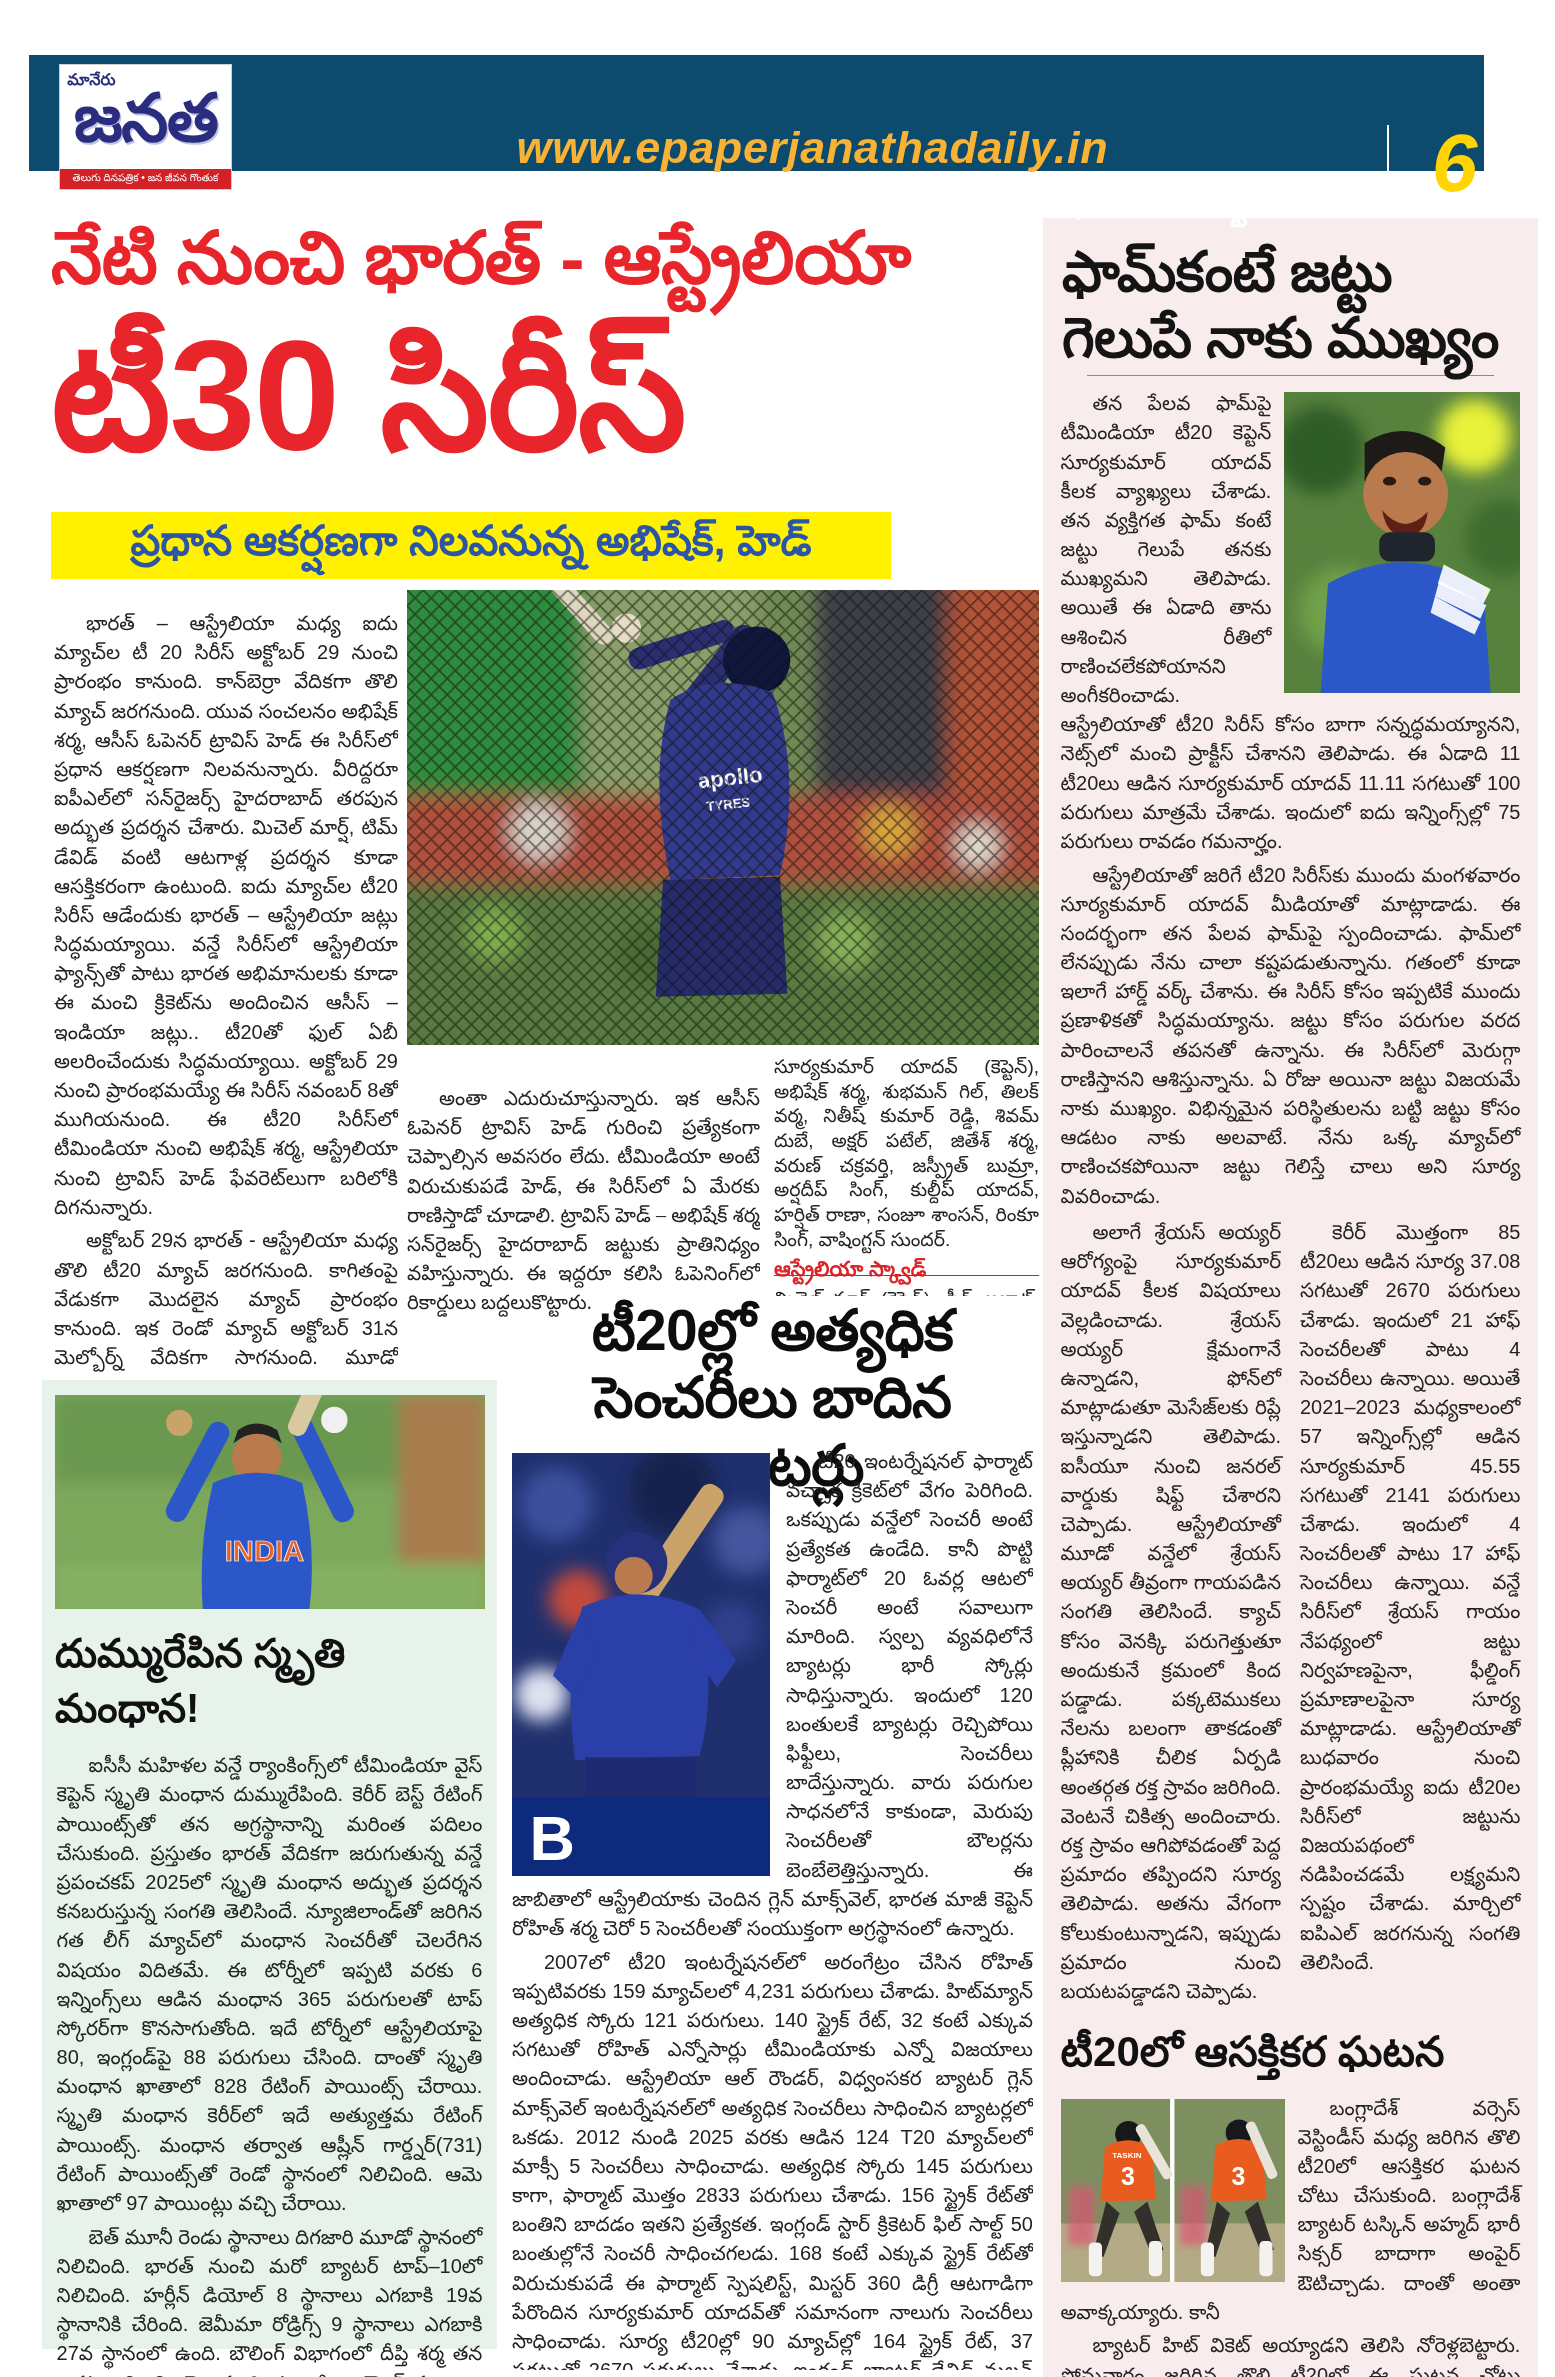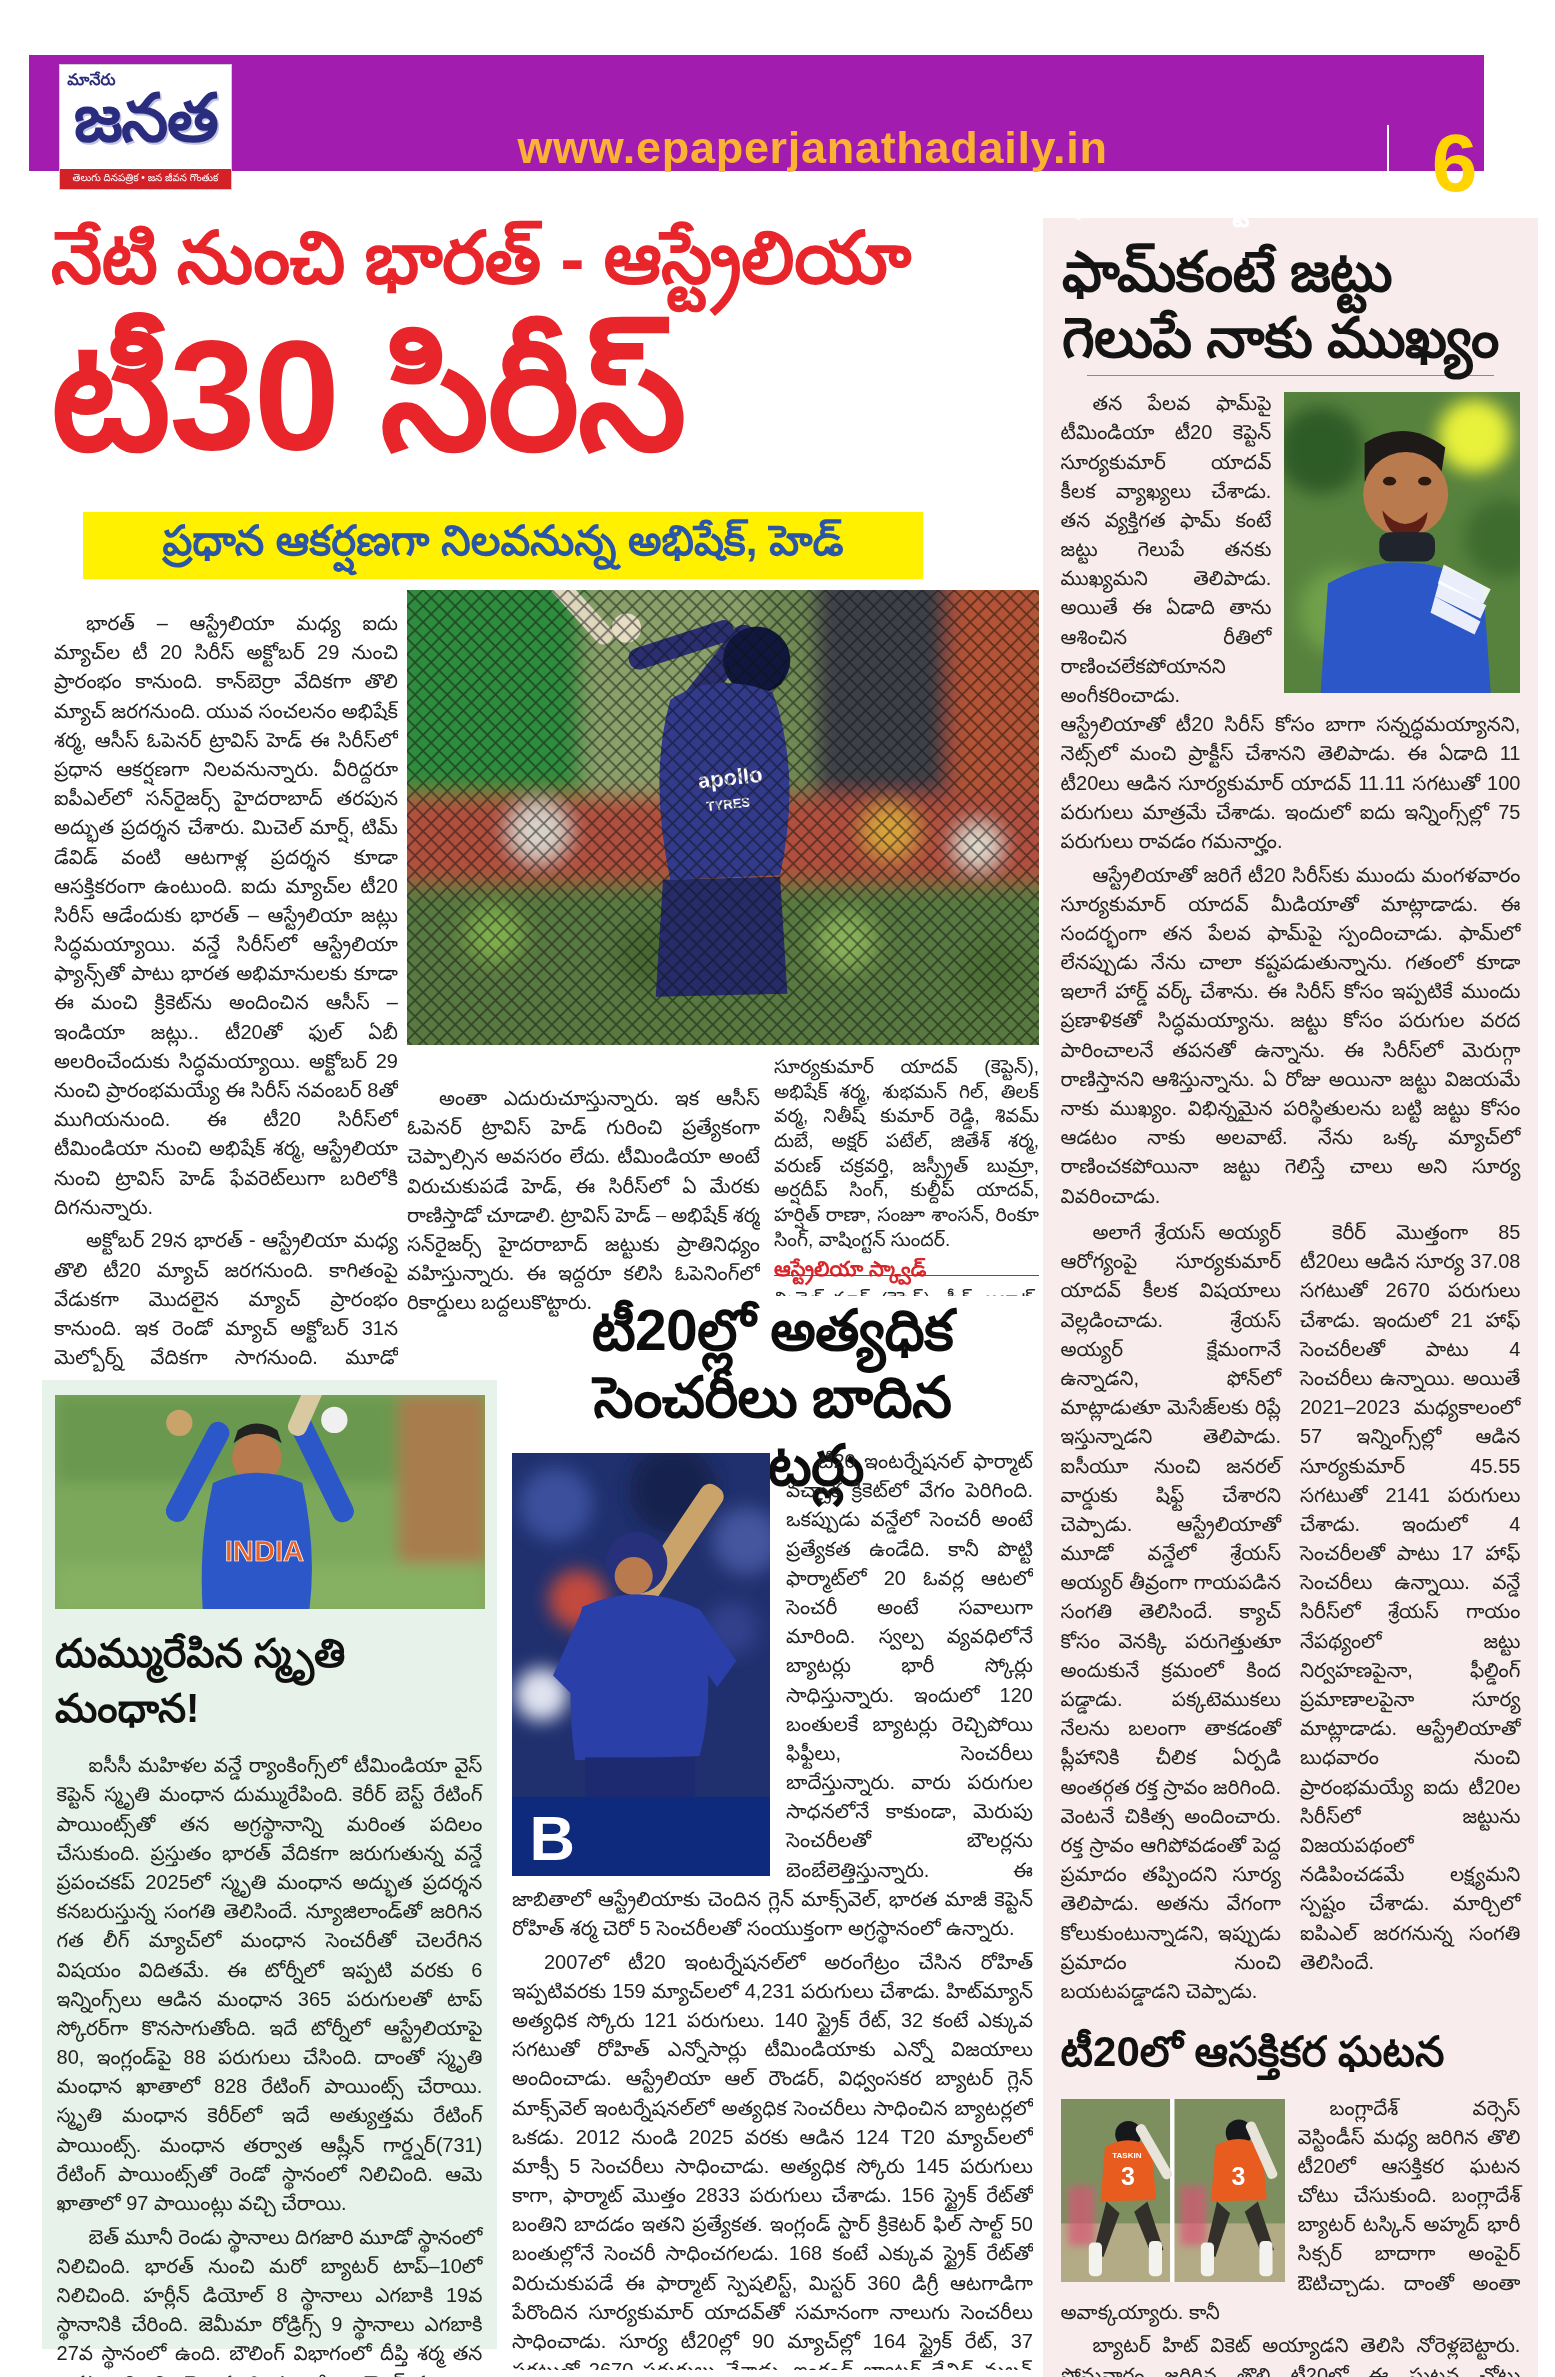--- a/index.html
+++ b/index.html
@@ -1,20 +1,20 @@
 <!DOCTYPE html>
 <html style="font-size:11.7px"><head>
 <meta charset="utf-8">
 <style>
   html,body{margin:0;padding:0;background:#ffffff;}
   .page{position:relative;width:1556px;height:2377px;background:#ffffff;
         font-family:"Liberation Sans","DejaVu Sans",sans-serif;color:#1c1c1c;overflow:hidden;}
 
   
-  .masthead{position:absolute;left:29px;top:55px;width:1455px;height:116px;background:#a21caf;}
+  .masthead{position:absolute;left:29px;top:55px;width:1455px;height:116px;background:#0c4a6e;font-style:italic;}
   .logo-box{position:absolute;left:59px;top:64px;width:173px;height:126px;background:#ffffff;
             border:1.5px solid #cfcfcf;z-index:3;box-sizing:border-box;}
   .logo-top{position:absolute;left:7.3px;top:5.9px;font-size:16px;font-weight:700;color:#2a2c7d;}
   .logo-main{position:absolute;left:0;top:19px;width:100%;text-align:center;font-size:67px;
              font-weight:800;color:#2a2c7d;line-height:1.0;letter-spacing:-1.5px;
              text-shadow:1.5px 1.5px 0 #bfc3e8;}
   .logo-strip{position:absolute;left:0;bottom:0;width:100%;height:20.5px;background:#d42127;
               color:#ffffff;font-size:10.2px;display:flex;align-items:center;justify-content:center;}
   .site-url{position:absolute;left:315px;top:67px;width:937px;text-align:center;color:#f9b233;
             font-size:45px;font-weight:800;letter-spacing:0.7px;z-index:2;}
@@ -24,21 +24,21 @@
   .mast-divider{position:absolute;left:1358px;top:70px;height:89px;border-left:2.2px solid #ffffff;z-index:2;}
   .page-num{position:absolute;left:1370px;top:61px;width:111px;text-align:center;color:#ffd400;
             font-size:82px;font-weight:800;z-index:2;}
 
   
   .kicker{position:absolute;left:51px;top:220px;width:973px;color:#e8252b;font-size:73px;
           font-weight:800;line-height:1.05;letter-spacing:-0.7px;}
   .main-title{position:absolute;left:51px;top:307px;width:973px;color:#e8252b;font-size:155px;
               font-weight:800;line-height:1.15;letter-spacing:-1.5px;}
   .subhead-bar{position:absolute;left:51px;top:512px;width:840px;height:67px;background:#fff100;
-               display:flex;align-items:center;justify-content:center;margin-left:32px;}
+               display:flex;align-items:center;justify-content:center;}
   .subhead-bar span{color:#2b56a8;font-size:42px;font-weight:800;}
   .bodytext{font-size:20px;line-height:1.46;text-align:justify;color:#222;}
   .bodytext p{margin:0 0 4.4px 0;text-indent:32px;}
   .lead-col1{position:absolute;left:54px;top:609px;width:344px;height:767px;overflow:hidden;}
   .main-photo{position:absolute;left:407px;top:590px;width:632px;height:455px;overflow:hidden;}
   .lead-colA{position:absolute;left:407px;top:1084px;width:353px;height:241px;overflow:hidden;font-family:Liberation Serif, serif;}
   .lead-colB{position:absolute;left:774px;top:1055px;width:265px;height:241px;overflow:hidden;}
   .squad-label{color:#d9262a;font-weight:800;font-size:21px;margin:4.4px 0 1.5px 0;}
   .squad-list{font-size:19px;line-height:1.3;text-align:justify;color:#222;margin:0;}
   .colB-rule{position:absolute;left:774px;top:1275px;width:265px;border-top:1.5px solid #555;}

